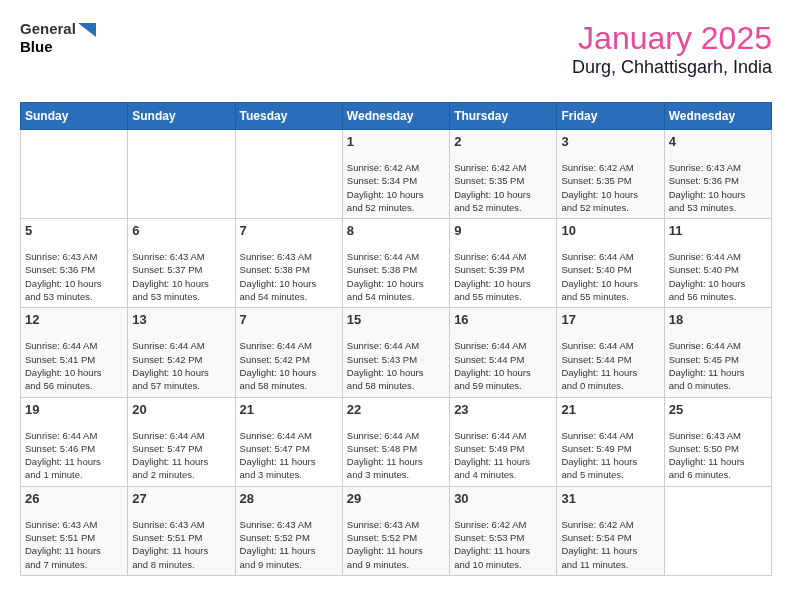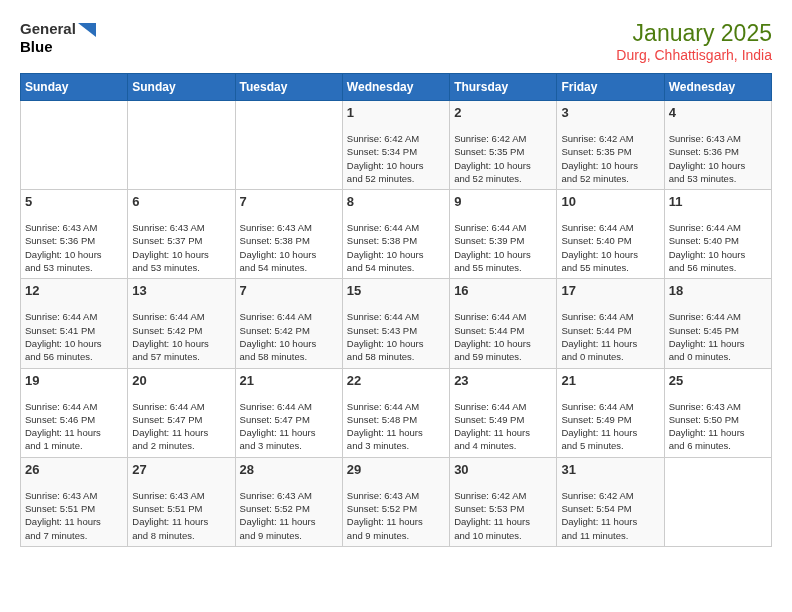--- a/index.html
+++ b/index.html
@@ -7,38 +7,38 @@
       font-family: Arial, sans-serif;
       background: #fff;
       width: 792px;
       min-height: 612px;
       padding: 20px;
     }
     .header {
       display: flex;
       justify-content: space-between;
       align-items: flex-start;
-      margin-bottom: 10px;
+      margin-bottom: 24px;
     }
     .logo {
       display: flex;
       align-items: center;
       gap: 4px;
     }
     .title-block {
       text-align: right;
     }
     .month-title {
-      font-size: 23px;
+      font-size: 32px;
       font-weight: 300;
-      color: #4d7c0f;
+      color: #ec4899;
     }
     .subtitle {
-      font-size: 14px;
-      color: #ef4444;
+      font-size: 18px;
+      color: #0f172a;
     }
     table {
       width: 100%;
       border-collapse: collapse;
       table-layout: fixed;
       border-radius: 13px;
     }
     thead th {
       background: #2a6ebb;
       color: #fff;

